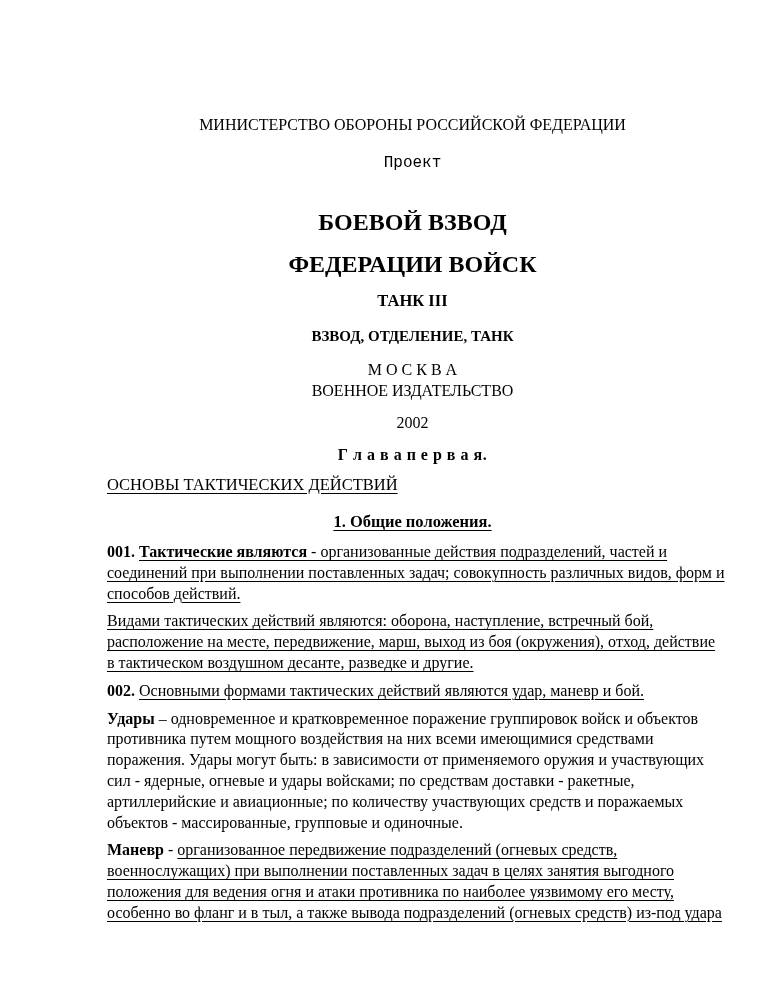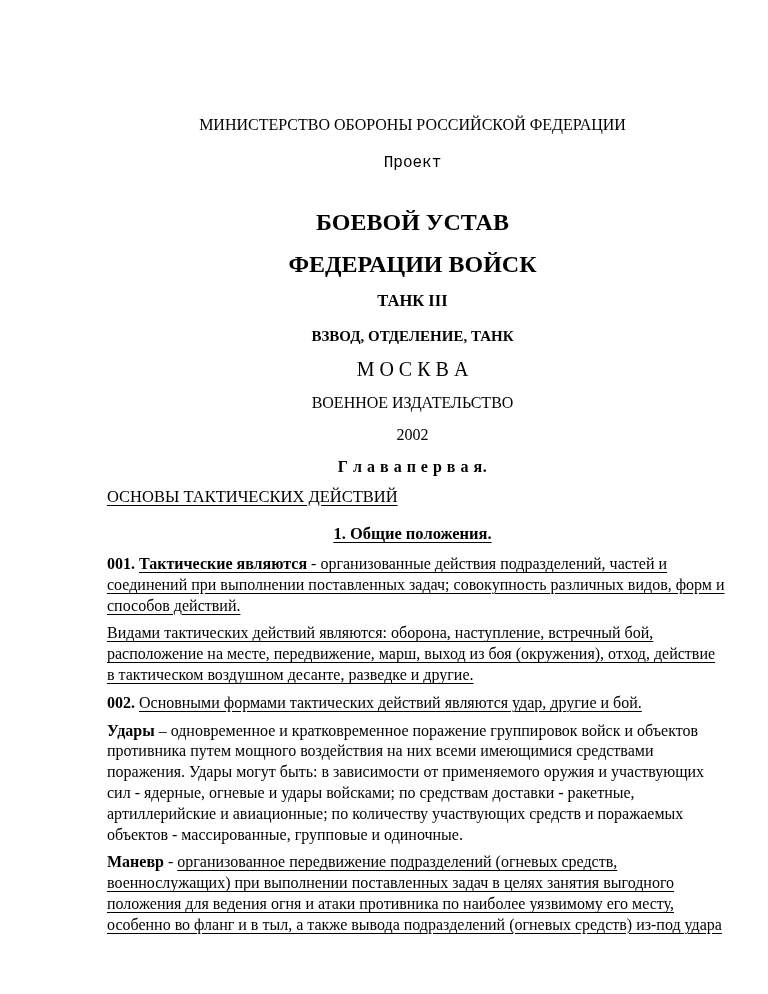--- a/index.html
+++ b/index.html
@@ -27,21 +27,21 @@
     text-decoration: underline;
     text-underline-offset: 3px;
     text-decoration-thickness: 1px;
   }
   .ministry   { font-size: 16px; line-height: 21px; margin-bottom: 18px; }
   .draft      { font-size: 16px; line-height: 21px; margin-bottom: 33px; font-family: Liberation Mono, monospace; }
   .title1     { font-size: 24px; line-height: 31px; font-weight: bold; margin-bottom: 11px; }
   .title2     { font-size: 24px; line-height: 31px; font-weight: bold; margin-bottom: 10px; }
   .part       { font-size: 16.5px; line-height: 21px; font-weight: bold; margin-bottom: 15px; }
   .subtitle   { font-size: 15px; line-height: 20px; font-weight: bold; margin-bottom: 13px; }
-  .city       { font-size: 20px; line-height: 21px; margin-bottom: 12px; }
+  .city       { font-size: 16px; line-height: 21px; }
   .publisher  { font-size: 16px; line-height: 21px; margin-bottom: 11px; }
   .year       { font-size: 16px; line-height: 21px; margin-bottom: 11px; }
   .chapter    { font-size: 16px; line-height: 21px; font-weight: bold; letter-spacing: 0.5px; margin-bottom: 9px; }
   .chapter-title {
     font-size: 16.5px; line-height: 21px; margin-bottom: 16px;
     text-decoration: underline; text-underline-offset: 3px;
   }
   .section {
     font-size: 16.5px; line-height: 21px; font-weight: bold; margin-bottom: 10px;
     text-decoration: underline; text-underline-offset: 3px;
@@ -53,38 +53,38 @@
     white-space: pre;           
   }
   .para span { white-space: pre; }
 </style>
 </head>
 <body>
 
 <div class="page">
   <div class="center ministry">МИНИСТЕРСТВО ОБОРОНЫ РОССИЙСКОЙ ФЕДЕРАЦИИ</div>
   <div class="center draft">Проект</div>
-  <div class="center title1">БОЕВОЙ УСТАВ</div>
+  <div class="center title1">БОЕВОЙ ВЗВОД</div>
   <div class="center title2">ФЕДЕРАЦИИ ВОЙСК</div>
   <div class="center part">ТАНК III</div>
   <div class="center subtitle">ВЗВОД, ОТДЕЛЕНИЕ, ТАНК</div>
   <div class="center city">М О С К В А</div>
   <div class="center publisher">ВОЕННОЕ ИЗДАТЕЛЬСТВО</div>
   <div class="center year">2002</div>
   <div class="center chapter">Г л а в а п е р в а я.</div>
   <div class="chapter-title">ОСНОВЫ ТАКТИЧЕСКИХ ДЕЙСТВИЙ</div>
   <div class="center section">1. Общие положения.</div>
   <div>
       <p class="para"><span class="b">001. </span><span class="b u">Тактические являются</span><span class="u"> - организованные действия подразделений, частей и
 соединений при выполнении поставленных задач; совокупность различных видов, форм и
 способов действий.</span></p>
       <p class="para"><span class="u">Видами тактических действий являются: оборона, наступление, встречный бой,
 расположение на месте, передвижение, марш, выход из боя (окружения), отход, действие
 в тактическом воздушном десанте, разведке и другие.</span></p>
-      <p class="para"><span class="b">002. </span><span class="u">Основными формами тактических действий являются удар, другие и бой.</span></p>
+      <p class="para"><span class="b">002. </span><span class="u">Основными формами тактических действий являются удар, маневр и бой.</span></p>
       <p class="para"><span class="b">Удары</span><span> – одновременное и кратковременное поражение группировок войск и объектов
 противника путем мощного воздействия на них всеми имеющимися средствами
 поражения. Удары могут быть: в зависимости от применяемого оружия и участвующих
 сил - ядерные, огневые и удары войсками; по средствам доставки - ракетные,
 артиллерийские и авиационные; по количеству участвующих средств и поражаемых
 объектов - массированные, групповые и одиночные.</span></p>
       <p class="para"><span class="b">Маневр</span><span> - </span><span class="u">организованное передвижение подразделений (огневых средств,
 военнослужащих) при выполнении поставленных задач в целях занятия выгодного
 положения для ведения огня и атаки противника по наиболее уязвимому его месту,
 особенно во фланг и в тыл, а также вывода подразделений (огневых средств) из-под удара</span></p>

